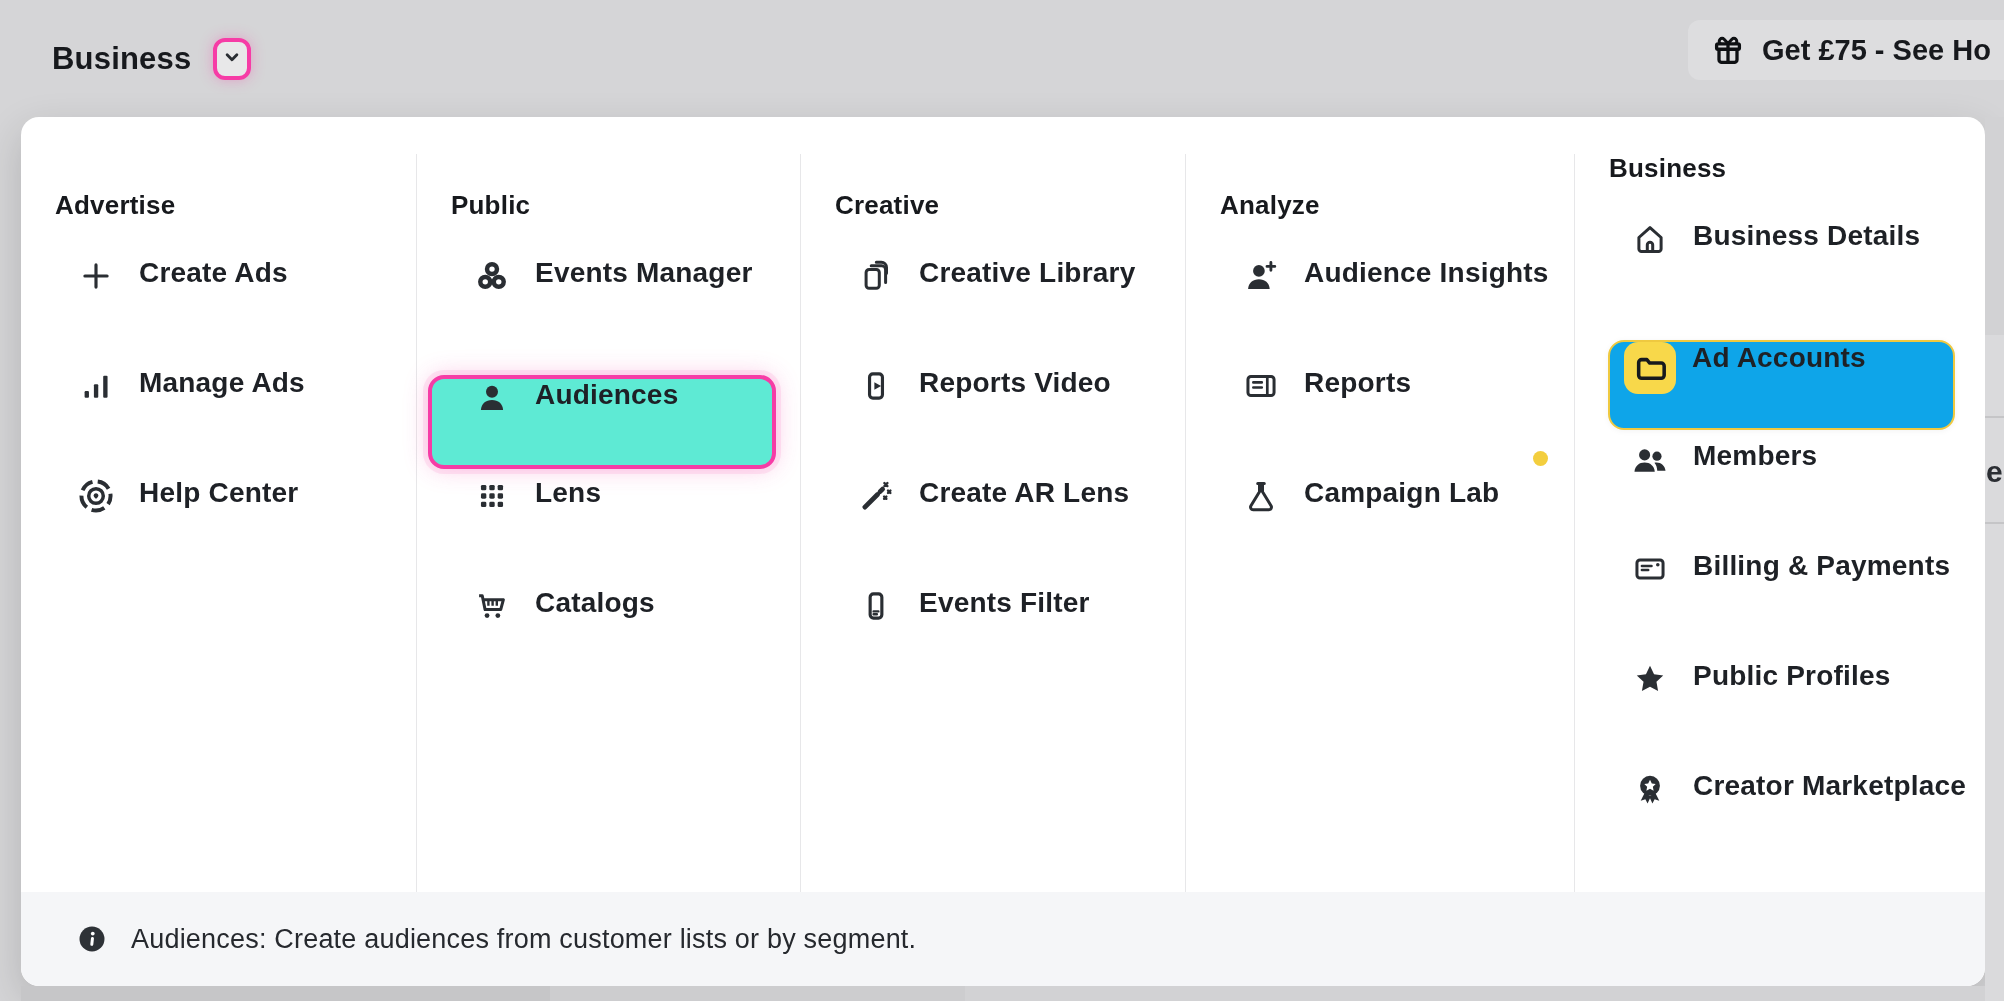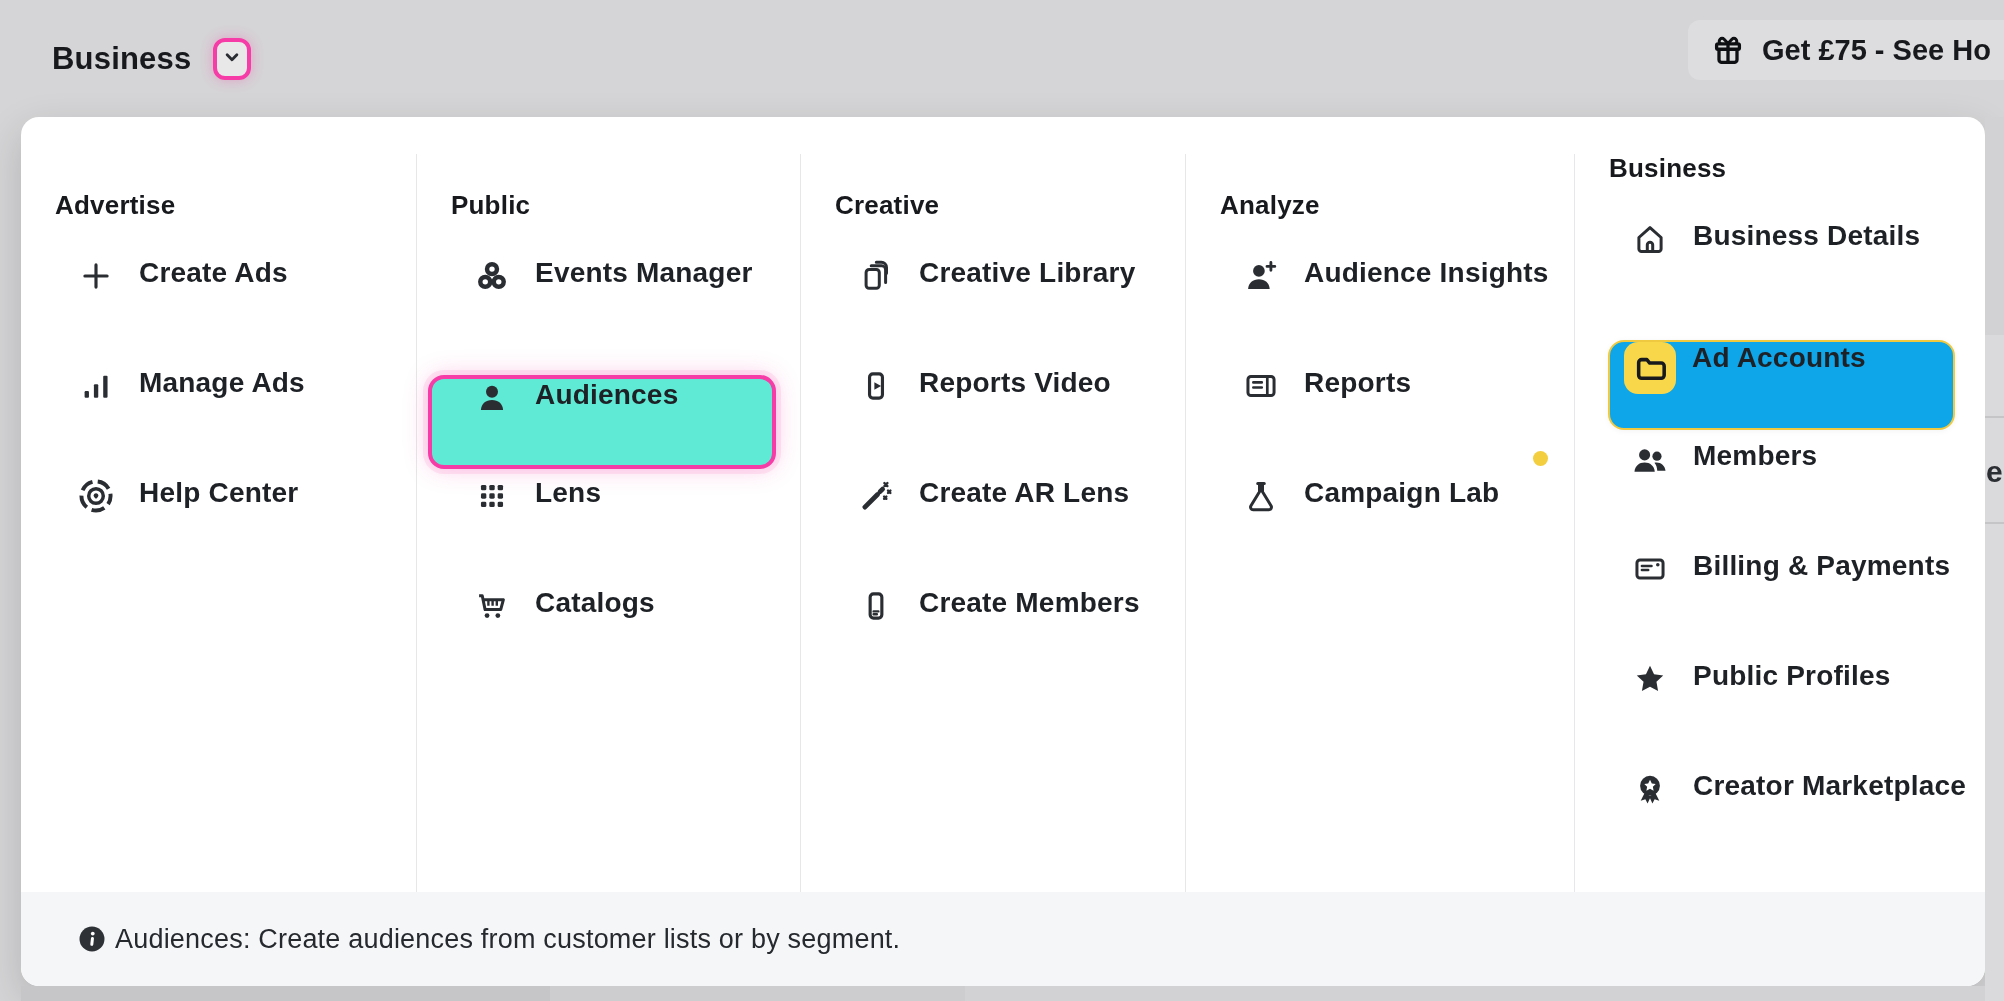--- a/index.html
+++ b/index.html
@@ -65,21 +65,21 @@
   .item.hl-yellow .icon{
     width:52px;height:52px;flex:0 0 52px;background:#F8D84A;border-radius:14px;color:#17191D;
   }
   .dot{
     width:15px;height:15px;border-radius:50%;background:#F3CE3E;
     margin-left:10px;transform:translateY(-26px);flex:0 0 15px;
   }
   
   .footer{
     position:absolute;left:0;right:0;bottom:0;height:94px;background:#F5F6F8;
-    border-radius:0 0 18px 18px;display:flex;align-items:center;gap:8px;padding-left:56px;
+    border-radius:0 0 18px 18px;display:flex;align-items:center;gap:24px;padding-left:56px;
   }
   .footer .icon{color:#2E3237;display:flex;}
   .footer-text{font-size:27px;font-weight:400;color:#26292E;letter-spacing:.2px;}
   
   .strip-right{position:absolute;left:1985px;top:117px;width:19px;height:884px;background:#DADADC;}
   .strip-right-top{position:absolute;left:1985px;top:117px;width:19px;height:218px;background:#D2D2D4;}
   .hairline{position:absolute;left:1985px;width:19px;height:2px;background:#C5C5C7;}
   .hl1{top:416px;} .hl2{top:522px;}
   .bg-fragment{
     position:absolute;left:1986px;top:455px;width:18px;overflow:hidden;
@@ -235,21 +235,21 @@
             </span>
     <span class="label">Create AR Lens</span>
   </div>
           <div class="item">
     <span class="icon">
               <svg width="36" height="36" viewBox="0 0 24 24" fill="none" stroke="currentColor" stroke-width="2.1">
                 <rect x="8.1" y="3.9" width="7.8" height="16.2" rx="2.2"></rect>
                 <path d="M10.4 15.6h3.2M10.4 17.5h2.2" stroke-width="1.6" stroke-linecap="round"></path>
               </svg>
             </span>
-    <span class="label">Create Members</span>
+    <span class="label">Events Filter</span>
   </div>
         </div>
   </div>
       <div class="col c3">
     <div class="col-title">Analyze</div>
     <div class="items">
           <div class="item">
     <span class="icon">
               <svg width="36" height="36" viewBox="0 0 24 24" fill="currentColor">
                 <circle cx="10.6" cy="8.6" r="3.9"></circle>

